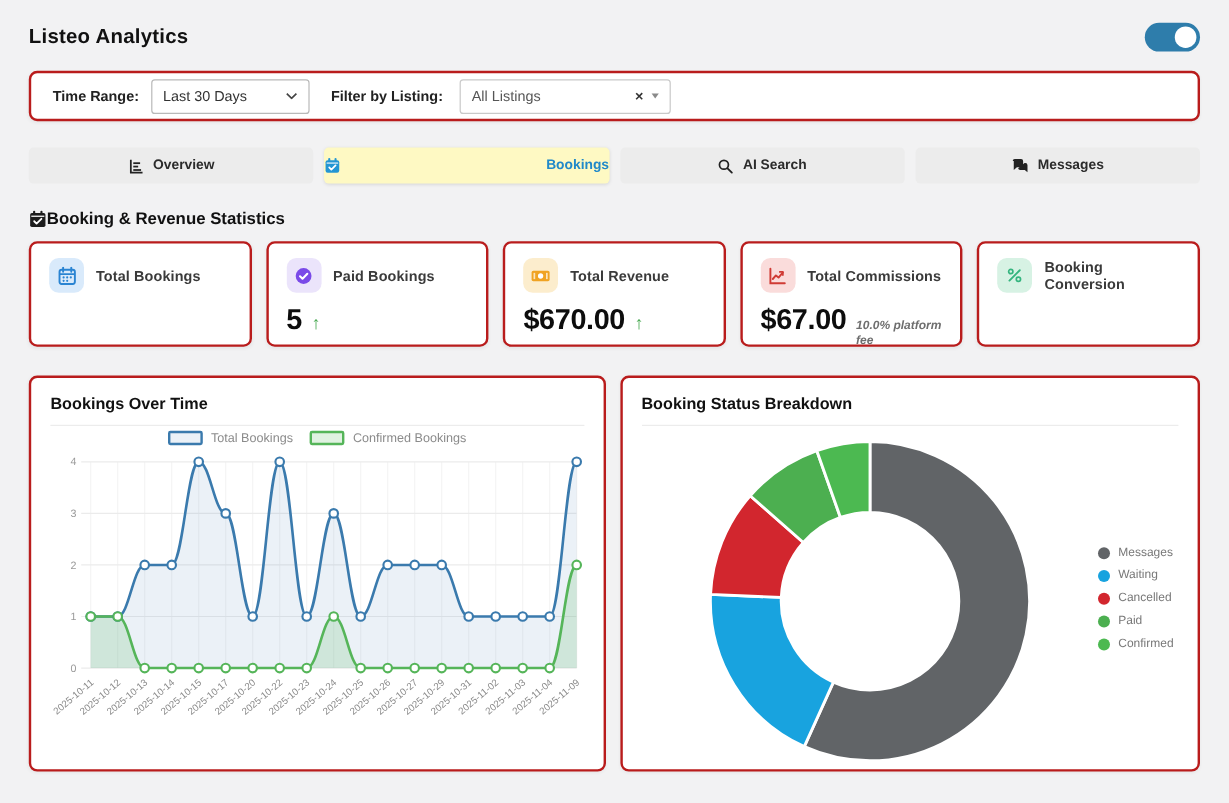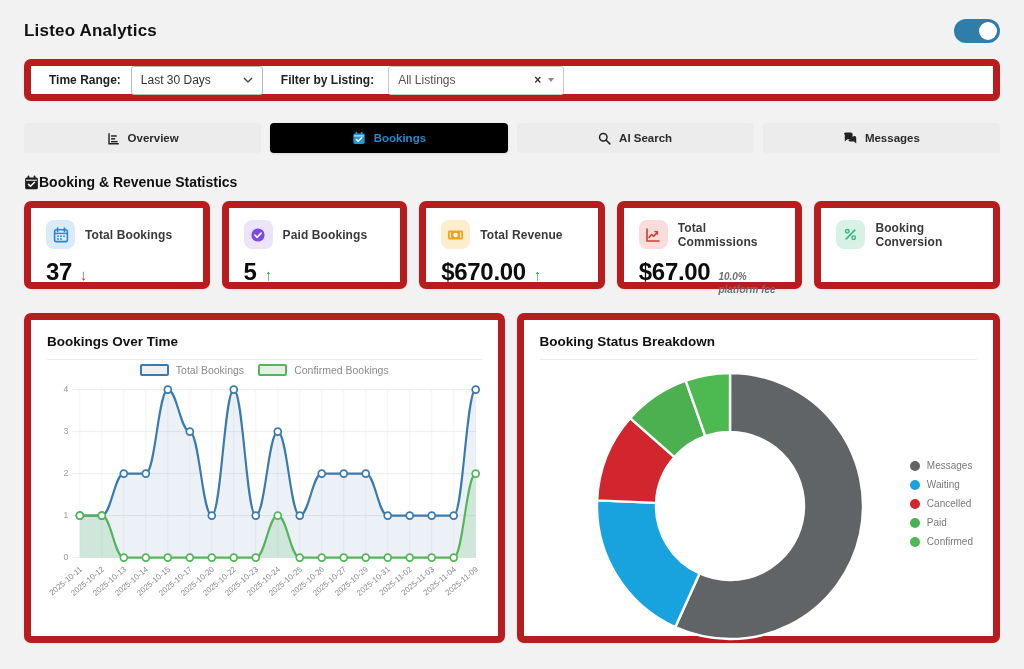--- a/index.html
+++ b/index.html
@@ -6,36 +6,36 @@
   html,body { width:1024px; height:669px; overflow:hidden; }
   body { background:#f2f2f3; font-family:"Liberation Sans", sans-serif; color:#1c1c1c; }
   .page { padding:16px 24px 0 24px; }
 
   
   .topbar { display:flex; justify-content:space-between; align-items:center; height:30px; }
   .page-title { font-size:17px; font-weight:bold; letter-spacing:.2px; color:#111; }
   .toggle { width:46px; height:24px; background:#2e7dab; border-radius:12px; position:relative; cursor:pointer; }
   .toggle .knob { position:absolute; top:3px; right:3px; width:18px; height:18px; border-radius:50%; background:#fff; }
 
-  .card { background:#fff; border:7px solid #b91c1c; border-radius:7px; box-shadow:0 1px 3px rgba(0,0,0,.05); }
+  .card { background:#fff; border:2px solid #b91c1c; border-radius:7px; box-shadow:0 1px 3px rgba(0,0,0,.05); }
 
   
   .filterbar { margin-top:13px; height:42px; display:flex; align-items:center; gap:10px; padding:0 18px; }
   .flabel { font-size:12px; font-weight:bold; color:#222; }
   .select { height:29px; border:1px solid #b9b9b9; border-radius:3px; background:#fff; display:flex; align-items:center; font-size:12px; color:#333; padding:0 9px; cursor:pointer; }
   .select.time { width:132px; justify-content:space-between; }
   .select.listing { width:176px; margin-left:4px; justify-content:space-between; border-color:#c9c9c9; color:#555; }
   .listing-ctrls { display:flex; align-items:center; gap:7px; }
   .clear-x { font-size:12px; font-weight:bold; color:#333; line-height:1; cursor:pointer; }
   .caret { width:0; height:0; border-left:3.5px solid transparent; border-right:3.5px solid transparent; border-top:4px solid #8a8a8a; }
 
   
   .tabs { margin-top:22px; display:grid; grid-template-columns:repeat(4,1fr); gap:9px; }
   .tab { height:30px; border-radius:4px; background:#ececec; display:flex; align-items:center; justify-content:center; gap:8px; font-size:11.5px; font-weight:bold; color:#2b2b2b; cursor:pointer; }
-  .tab.active { background:#000000; color:#2089c9; box-shadow:0 1px 3px rgba(0,0,0,.10); }
+  .tab.active { background:#fef9c3; color:#2089c9; box-shadow:0 1px 3px rgba(0,0,0,.10);justify-content:space-between; }
   .tab svg { display:block; }
 
   
   .section-title { margin-top:21px; display:flex; align-items:center; gap:0; font-size:14px; font-weight:bold; color:#111; }
 
   
   .stats { margin-top:11px; display:grid; grid-template-columns:repeat(5,1fr); gap:12px; }
   .stat-card { height:88px; padding:12px 15px; }
   .stat-head { display:flex; align-items:center; gap:10px; }
   .stat-icon { width:29px; height:29px; border-radius:8px; display:flex; align-items:center; justify-content:center; flex:0 0 auto; }
@@ -152,24 +152,20 @@
               <path d="M4.6 1v3.4M11.4 1v3.4" stroke="#2a84d2" stroke-width="1.6" stroke-linecap="round"></path>
               <path d="M2 6.4h12" stroke="#2a84d2" stroke-width="1.4"></path>
               <circle cx="5" cy="9.2" r=".9" fill="#2a84d2"></circle>
               <circle cx="8" cy="9.2" r=".9" fill="#2a84d2"></circle>
               <circle cx="11" cy="9.2" r=".9" fill="#2a84d2"></circle>
               <circle cx="5" cy="12" r=".9" fill="#2a84d2"></circle>
               <circle cx="8" cy="12" r=".9" fill="#2a84d2"></circle>
             </svg>
         </span>
         <span class="stat-label">Total Bookings</span>
-      </div>
-      <div class="stat-valrow">
-        <span class="stat-value">37</span>
-        <span class="trend down">↓</span>
       </div>
     </div>
 
     <div class="card stat-card">
       <div class="stat-head">
         <span class="stat-icon" style="background: rgb(235, 228, 251);">
           <svg width="16" height="16" viewBox="0 0 16 16">
               <circle cx="8" cy="8" r="6.6" fill="#7a4ae8"></circle>
               <path d="M5 8.2l2.1 2.1 4-4.2" fill="none" stroke="#fff" stroke-width="1.7" stroke-linecap="round" stroke-linejoin="round"></path>
             </svg>

